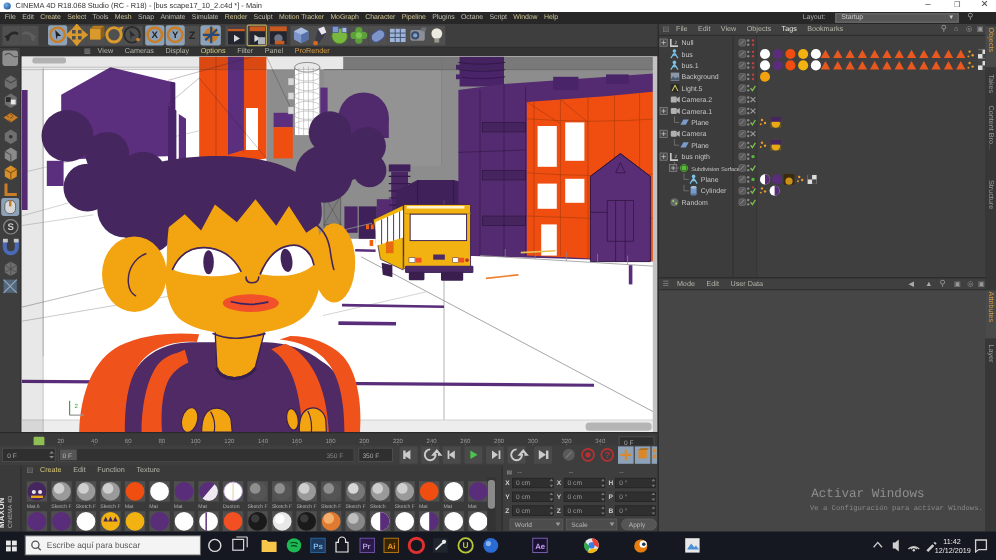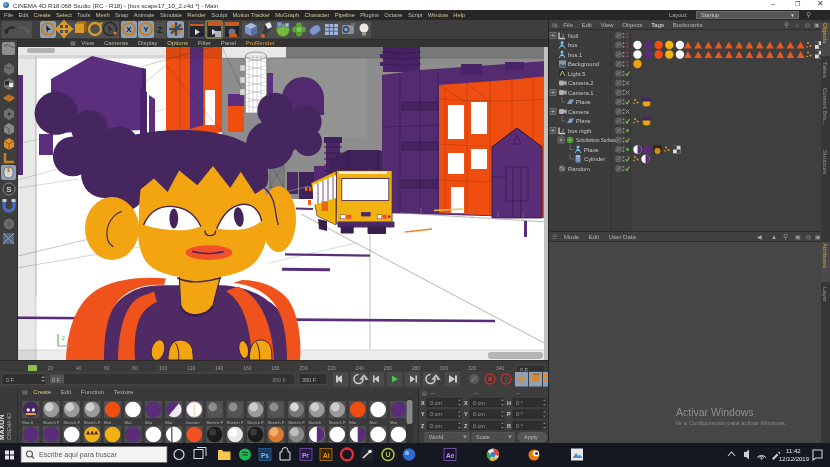--- a/index.html
+++ b/index.html
@@ -1197,21 +1197,21 @@
       <span style="margin-left:5px;">Mode</span>
       <span style="margin-left:8px;">Edit</span>
       <span style="margin-left:8px;">User Data</span>
       <span class="abs" style="left:208px;top:0;color:#aaa;">◀</span>
       <span class="abs" style="left:222px;top:0;color:#aaa;">▲</span>
       <span class="abs" style="left:234px;top:0;color:#999;font-size:7px;">⚲</span>
       <span class="abs" style="left:246px;top:0;color:#999;">▣</span>
       <span class="abs" style="left:257px;top:0;color:#999;">◎</span>
       <span class="abs" style="left:266px;top:0;color:#999;">▣</span>
     </div>
-    <div class="abs" style="left:0;top:222px;width:272px;height:201px;background:#464646;">
+    <div class="abs" style="left:0;top:222px;width:272px;height:201px;background:#464646;font-family:Liberation Mono, monospace;">
       <div class="abs" style="left:127px;top:164px;font-size:10.5px;color:#8f8f8f;">Activar Windows</div>
       <div class="abs" style="left:126px;top:178px;font-size:6px;color:#8a8a8a;">Ve a Configuración para activar Windows.</div>
     </div>
     <div class="abs" style="left:272px;top:211px;width:10px;height:212px;background:#373737;">
       <div style="position:absolute;left:0;top:11px;width:9px;height:40px;background:#4a4a4a;"></div>
       <div style="position:absolute;left:1px;top:12px;writing-mode:vertical-rl;font-size:6px;color:#dc9e42;">Attributes</div>
       <div style="position:absolute;left:1px;top:56px;writing-mode:vertical-rl;font-size:6px;color:#999;">Layer</div>
     </div>
   </div>
 

